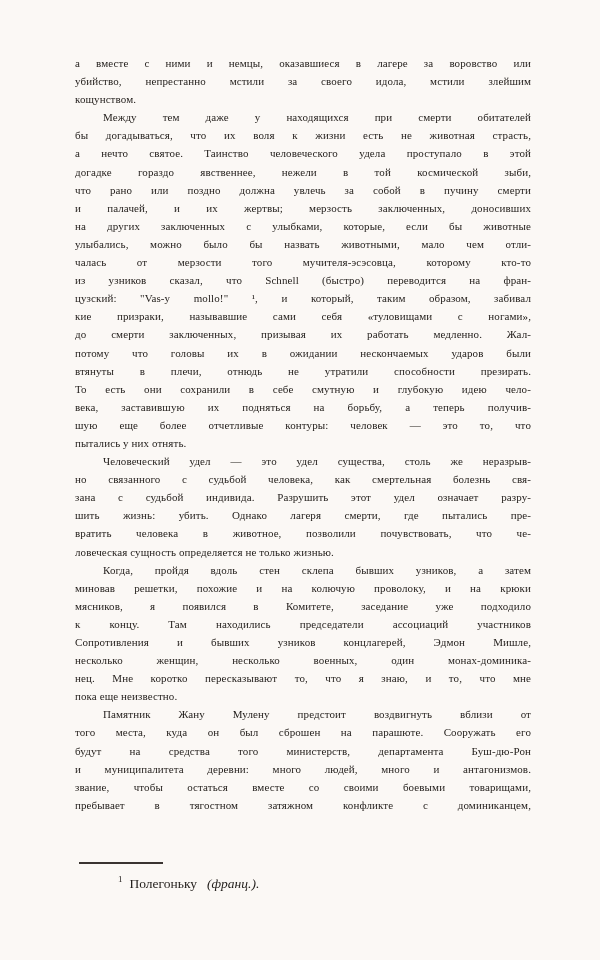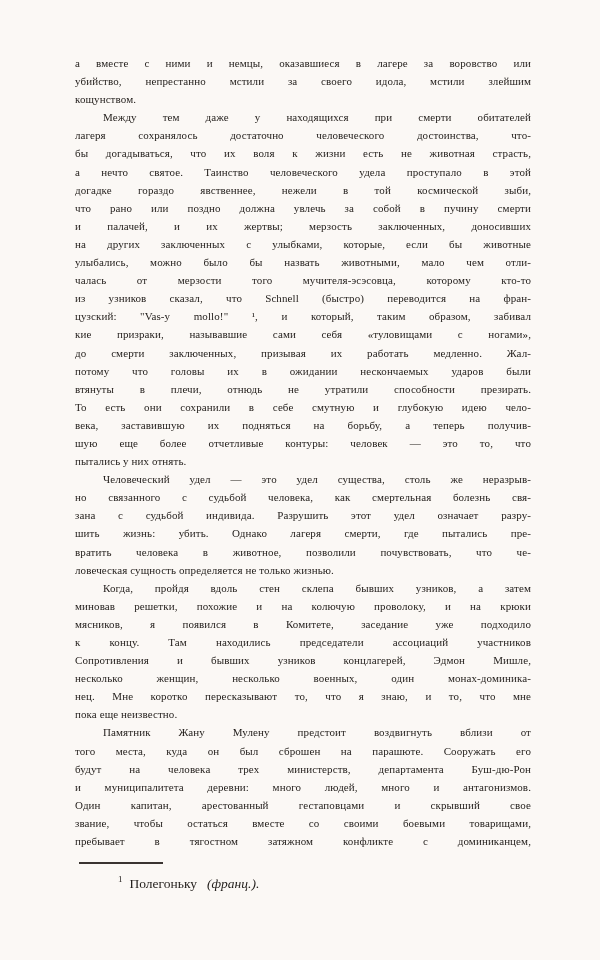--- a/index.html
+++ b/index.html
@@ -82,21 +82,20 @@
 
 <div class="book-page" style="background: rgb(251, 248, 245); color: rgb(33, 29, 26);">
   <main class="text-block" id="paragraphs">
       <div class="paragraph">
         <div class="line">а вместе с ними и немцы, оказавшиеся в лагере за воровство или</div>
         <div class="line">убийство, непрестанно мстили за своего идола, мстили злейшим</div>
         <div class="line last">кощунством.</div>
       </div>
       <div class="paragraph">
         <div class="line indent">Между тем даже у находящихся при смерти обитателей</div>
-        <div class="line">лагеря сохранялось достаточно человеческого достоинства, что-</div>
         <div class="line">бы догадываться, что их воля к жизни есть не животная страсть,</div>
         <div class="line">а нечто святое. Таинство человеческого удела проступало в этой</div>
         <div class="line">догадке гораздо явственнее, нежели в той космической зыби,</div>
         <div class="line">что рано или поздно должна увлечь за собой в пучину смерти</div>
         <div class="line">и палачей, и их жертвы; мерзость заключенных, доносивших</div>
         <div class="line">на других заключенных с улыбками, которые, если бы животные</div>
         <div class="line">улыбались, можно было бы назвать животными, мало чем отли-</div>
         <div class="line">чалась от мерзости того мучителя-эсэсовца, которому кто-то</div>
         <div class="line">из узников сказал, что Schnell (быстро) переводится на фран-</div>
         <div class="line">цузский: "Vas-y mollo!" ¹, и который, таким образом, забивал</div>
@@ -123,23 +122,22 @@
         <div class="line">мясников, я появился в Комитете, заседание уже подходило</div>
         <div class="line">к концу. Там находились председатели ассоциаций участников</div>
         <div class="line">Сопротивления и бывших узников концлагерей, Эдмон Мишле,</div>
         <div class="line">несколько женщин, несколько военных, один монах-доминика-</div>
         <div class="line">нец. Мне коротко пересказывают то, что я знаю, и то, что мне</div>
         <div class="line last">пока еще неизвестно.</div>
       </div>
       <div class="paragraph">
         <div class="line indent">Памятник Жану Мулену предстоит воздвигнуть вблизи от</div>
         <div class="line">того места, куда он был сброшен на парашюте. Сооружать его</div>
-        <div class="line">будут на человека трех министерств, департамента Буш-дю-Рон</div>
+        <div class="line">будут на средства того министерств, департамента Буш-дю-Рон</div>
         <div class="line">и муниципалитета деревни: много людей, много и антагонизмов.</div>
-        <div class="line">Один капитан, арестованный гестаповцами и скрывший свое</div>
         <div class="line">звание, чтобы остаться вместе со своими боевыми товарищами,</div>
         <div class="line">пребывает в тягостном затяжном конфликте с доминиканцем,</div>
       </div>
     </main>
 
   <div class="footnote-sep"></div>
 
   <div class="footnote">
     <sup>1</sup><span>Полегоньку</span><span class="lang">(франц.).</span>
   </div>

